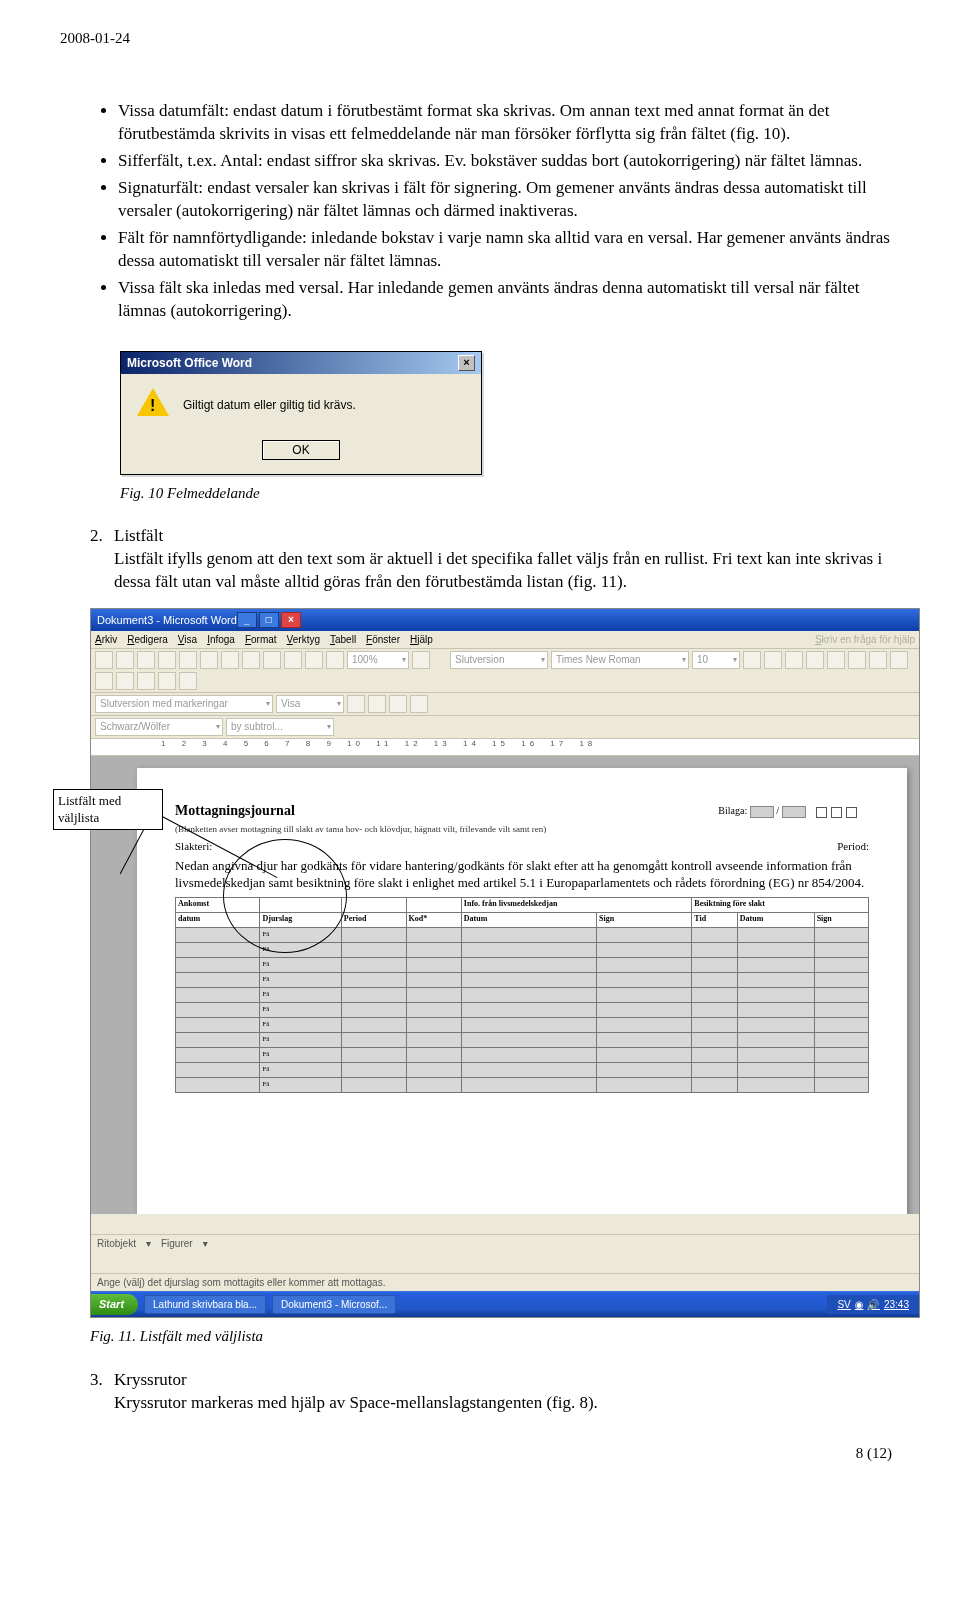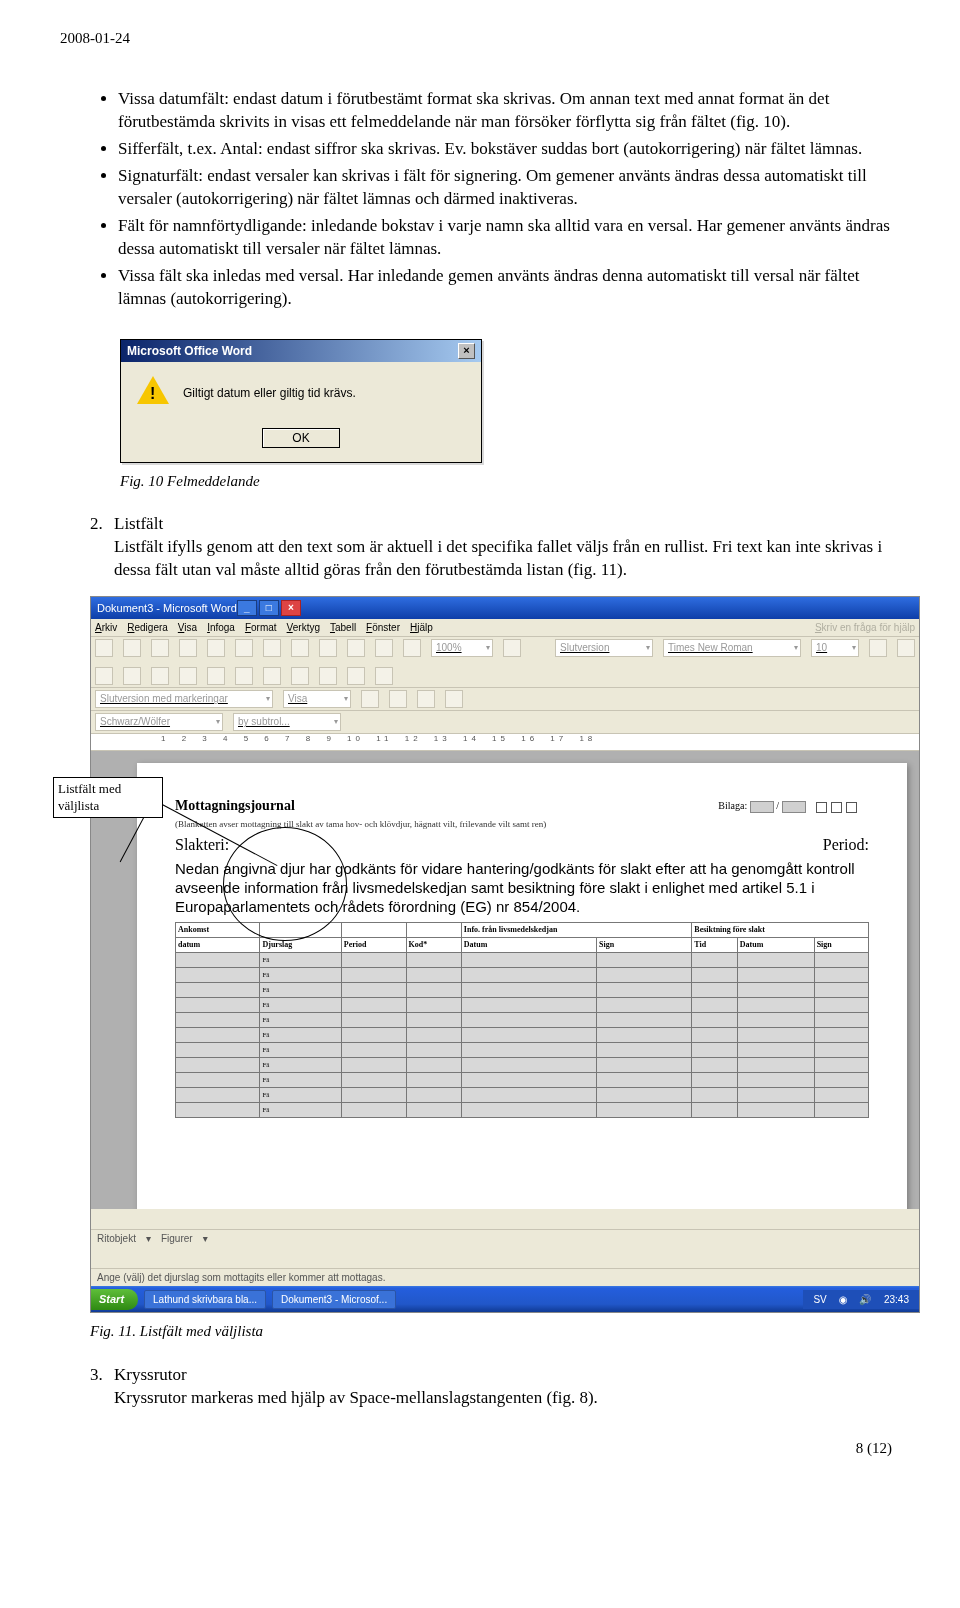--- a/index.html
+++ b/index.html
@@ -6,21 +6,21 @@
     font-family: "Times New Roman", Times, serif;
     font-size: 17px;
     line-height: 1.35;
     margin: 0;
     padding: 28px 60px 40px 60px;
     color: #000;
     background: #fff;
     width: 960px;
     box-sizing: border-box;
   }
-  .date-header { font-size: 15px; margin-bottom: 40px; }
+  .date-header { font-size: 15px; margin-bottom: 52px; }
   ul.bullets { list-style-type: disc; padding-left: 58px; margin: 0 0 18px 0; }
   ul.bullets li { margin-bottom: 4px; }
 
   
   .dialog {
     width: 360px;
     margin: 28px 0 8px 60px;
     border: 1px solid #000;
     background: #ece9d8;
     font-family: Tahoma, Arial, sans-serif;
@@ -72,45 +72,45 @@
     align-items: center;
     font-size: 11px;
   }
   .ws-titlebar .right { display: flex; gap: 2px; }
   .ws-winbtn { width: 18px; height: 14px; background: #3b79e0; border: 1px solid #1a3d80; text-align: center; color: #fff; font-weight: bold; font-size: 10px; line-height: 13px; }
   .ws-winbtn.red { background: #d44; border-color: #a22; }
   .ws-menubar { background: #ece9d8; padding: 2px 4px; display: flex; gap: 10px; border-bottom: 1px solid #c8c4b4; }
   .ws-menubar span { text-decoration: underline; text-decoration-color: transparent; }
   .ws-menubar span::first-letter { text-decoration: underline; }
   .ws-helpbox { margin-left: auto; color: #b0aea0; font-size: 10px; }
-  .ws-toolbar { background: #ece9d8; padding: 2px 4px; display: flex; gap: 10px; border-bottom: 1px solid #c8c4b4; align-items: center; flex-wrap: wrap; text-decoration: underline; }
+  .ws-toolbar { background: #ece9d8; padding: 2px 4px; display: flex; gap: 3px; border-bottom: 1px solid #c8c4b4; align-items: center; flex-wrap: wrap; }
   .ws-tbtn { width: 16px; height: 16px; border: 1px solid #c8c4b4; background: #f4f2e8; }
   .ws-sel { border: 1px solid #c8c4b4; background: #fff; padding: 0 12px 0 4px; color: #999; font-size: 10px; height: 16px; line-height: 16px; position: relative; }
   .ws-sel::after { content: "▾"; position: absolute; right: 2px; font-size: 8px; }
   .ws-ruler { background: #fff; height: 16px; border-bottom: 1px solid #c8c4b4; font-size: 8px; color: #555; padding-left: 70px; letter-spacing: 4px; word-spacing: 6px; }
   .ws-canvas { background: #b0b0b0; padding: 12px 18px 6px 46px; height: 440px; overflow: hidden; position: relative; }
   .ws-page { background: #fff; width: 694px; min-height: 560px; box-shadow: 2px 2px 6px rgba(0,0,0,.3); padding: 34px 38px; position: relative; }
   .ws-page h4 { font-family: "Times New Roman", serif; font-size: 14px; margin: 0 0 2px 0; }
   .ws-page .sub { font-size: 9px; font-family: "Times New Roman", serif; color: #333; }
   .ws-page .bilaga { position: absolute; right: 48px; top: 36px; font-size: 10px; font-family: "Times New Roman", serif; }
   .ws-page .bilaga .slot { display: inline-block; width: 22px; height: 10px; background: #d0d0d0; border: 1px solid #888; vertical-align: middle; }
   .ws-page .chkgroup { display: inline-block; margin-left: 6px; }
   .ws-page .chk { display: inline-block; width: 9px; height: 9px; border: 1px solid #555; vertical-align: middle; margin: 0 2px; }
-  .ws-page .row2 { display: flex; justify-content: space-between; font-size: 16px; font-family: "Times New Roman", serif; margin-top: 4px; }
-  .ws-page .blurb { font-size: 15px; font-family: Liberation Sans, sans-serif; margin: 4px 0 6px 0; line-height: 1.25; }
+  .ws-page .row2 { display: flex; justify-content: space-between; font-size: 11px; font-family: "Times New Roman", serif; margin-top: 4px; }
+  .ws-page .blurb { font-size: 13px; font-family: Liberation Serif, serif; margin: 4px 0 6px 0; line-height: 1.25; }
   table.mini { border-collapse: collapse; width: 100%; font-size: 8px; font-family: "Times New Roman", serif; }
   table.mini th, table.mini td { border: 1px solid #777; padding: 1px 2px; text-align: left; height: 12px; }
   table.mini th.grp { border-bottom: none; font-weight: bold; }
   table.mini td.cell { background: #d8d8d8; }
   table.mini td.fix { background: #d8d8d8; font-size: 7px; }
   .ws-status { background: #ece9d8; border-top: 1px solid #c8c4b4; padding: 2px 6px; font-size: 10px; color: #555; display: flex; gap: 10px; margin-top: 20px; }
   .ws-taskbar { background: linear-gradient(to bottom, #3b79e0, #245edd 8%, #2157c9 70%, #103a94); height: 26px; display: flex; align-items: center; font-size: 11px; color: #fff; }
   .ws-start { background: linear-gradient(to bottom, #5fbe3a, #2e8a12); padding: 3px 14px 3px 8px; border-radius: 0 10px 10px 0; font-weight: bold; font-style: italic; }
   .ws-task { background: #3a72d8; border: 1px solid #2a54a6; margin-left: 6px; padding: 2px 8px; border-radius: 2px; font-size: 10px; }
-  .ws-tray { margin-left: auto; background: #1e4fb8; padding: 3px 10px; font-size: 10px; display: flex; gap: 12px; align-items: center; }
+  .ws-tray { margin-left: auto; background: #1e4fb8; padding: 3px 10px; font-size: 10px; display: flex; gap: 4px; align-items: center; text-decoration: underline; }
 
   
   .callout-box {
     position: absolute;
     left: -38px;
     top: 180px;
     width: 100px;
     background: #fff;
     border: 1px solid #000;
     font-family: "Times New Roman", serif;

